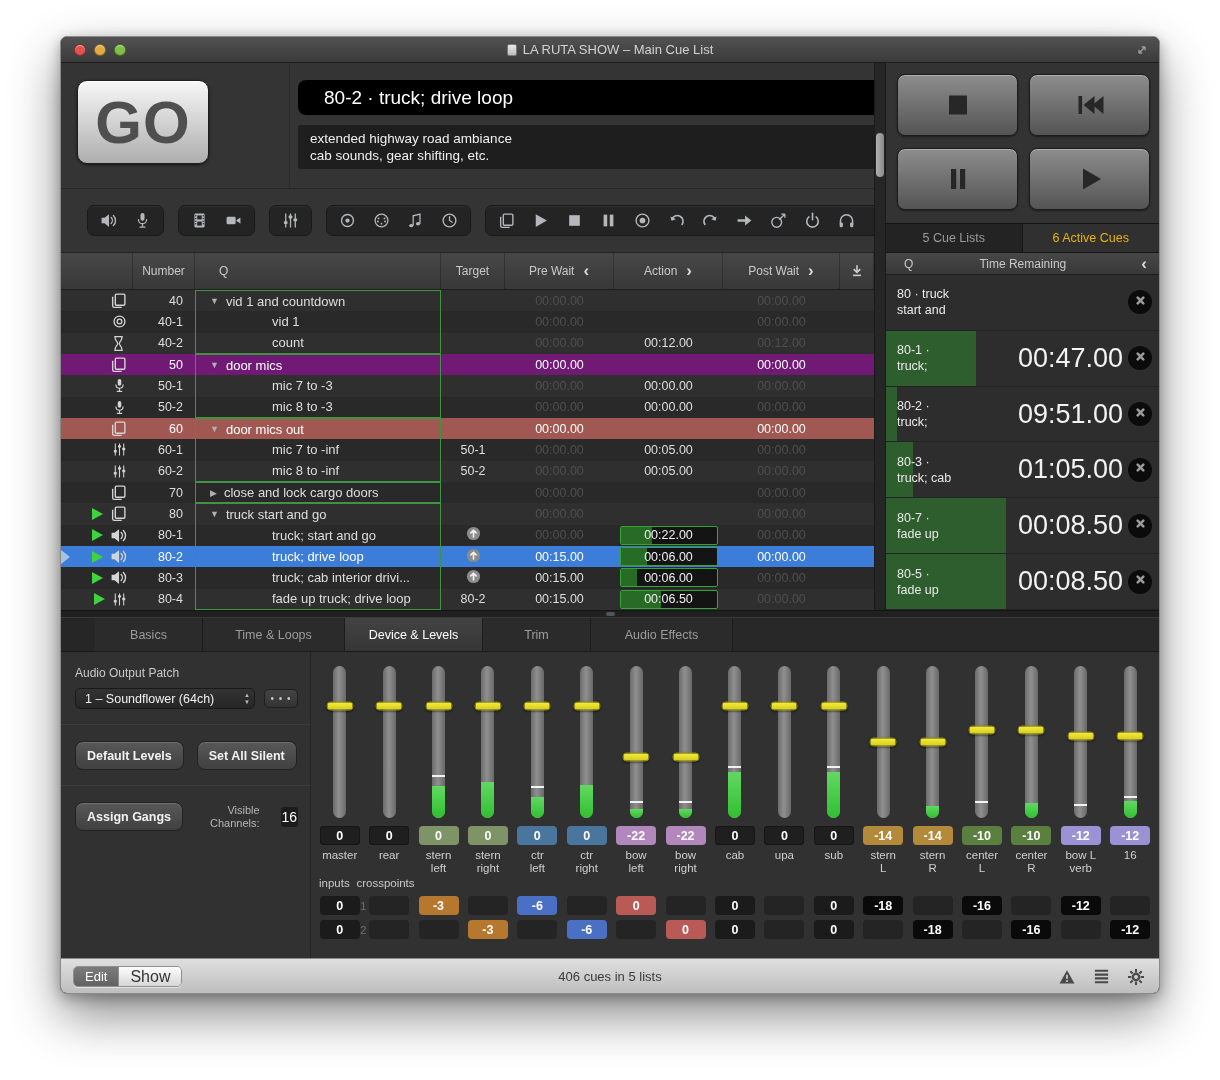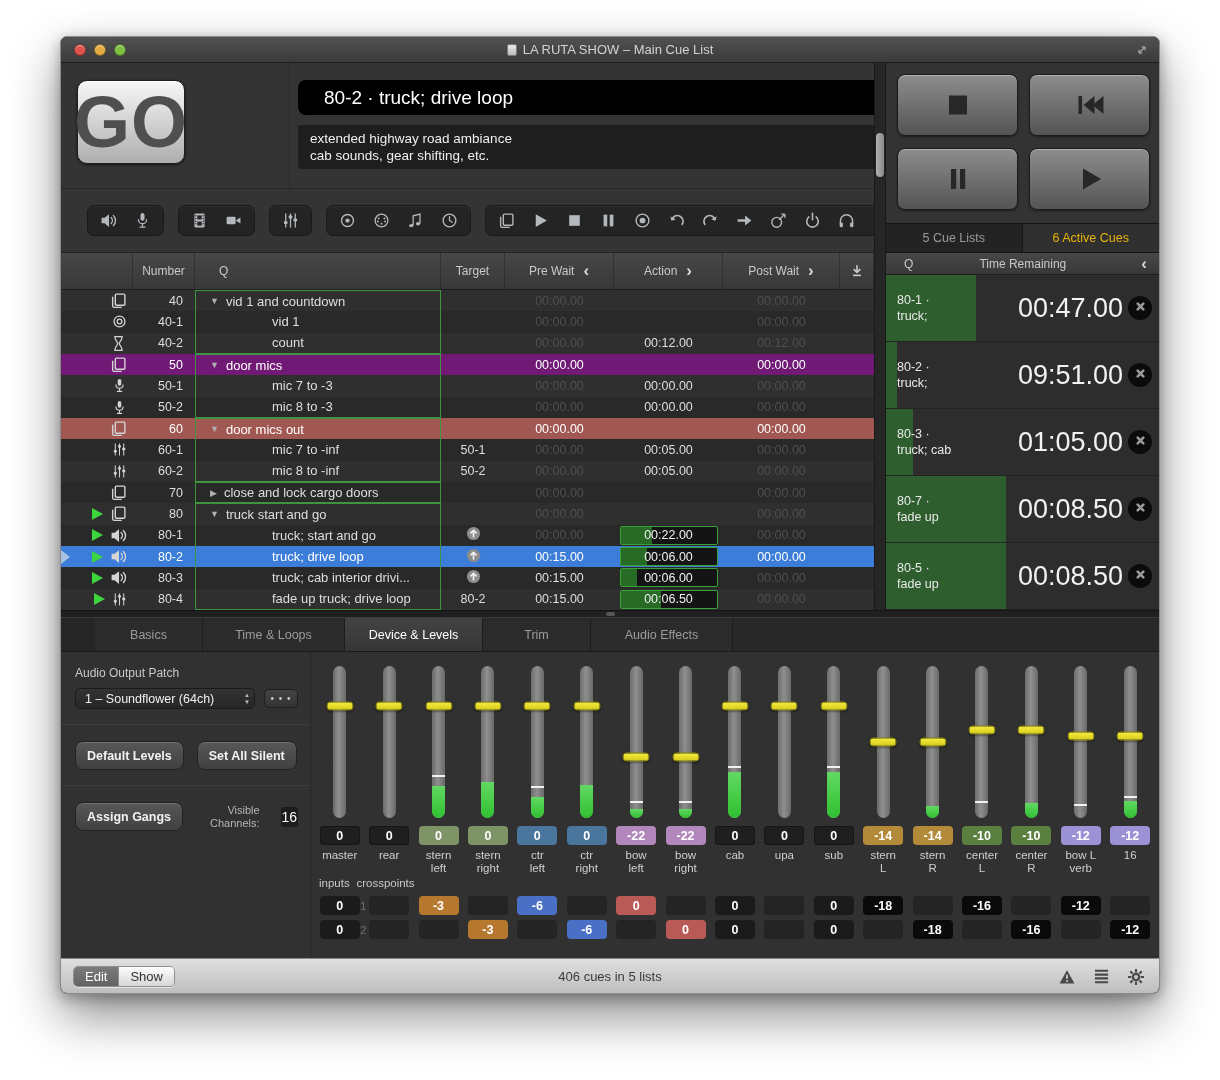--- a/index.html
+++ b/index.html
@@ -20,21 +20,21 @@
   .fs-icon { position:absolute; right:11px; top:5px; color:#9d9d9d; }
   
   .upper { height:547px; flex:none; display:flex; }
   .left-col { width:813px; flex:none; display:flex; flex-direction:column; background:#343434; }
   .v-divider { width:12px; flex:none; background:#262626; border-left:1px solid #1a1a1a; border-right:1px solid #1a1a1a; position:relative; }
   .scroll-handle { position:absolute; left:1px; top:70px; width:8px; height:44px; border-radius:4px; background:linear-gradient(90deg,#b0b0b0,#8a8a8a); }
   .right-col { flex:1; display:flex; flex-direction:column; background:#333333; }
   
   .header-area { height:126px; flex:none; display:flex; border-bottom:1px solid #272727; }
   .go-wrap { width:228px; flex:none; padding:17px 0 0 16px; }
-  .go-btn { width:108px; height:84px; border-radius:10px; background:linear-gradient(#f7f7f7,#aeaeae); border:1px solid #1f1f1f; box-shadow:inset 0 1px 0 #fff, 0 1px 3px rgba(0,0,0,.6); display:flex; align-items:center; justify-content:center; font-size:72px; font-weight:bold; color:#4f4f4f; letter-spacing:1px; }
+  .go-btn { width:132px; height:84px; border-radius:10px; background:linear-gradient(#f7f7f7,#aeaeae); border:1px solid #1f1f1f; box-shadow:inset 0 1px 0 #fff, 0 1px 3px rgba(0,0,0,.6); display:flex; align-items:center; justify-content:center; font-size:60px; font-weight:bold; color:#4f4f4f; letter-spacing:1px; }
   .display-wrap { flex:1; padding:17px 10px 0 8px; border-left:1px solid #2a2a2a; display:flex; }
   .display-col { width:100%; }
   .cue-display { width:628px; height:35px; background:#000; border-radius:8px; color:#fff; font-size:19px; line-height:35px; padding-left:26px; white-space:nowrap; }
   .notes-row { display:flex; margin-top:10px; }
   .notes-box { width:600px; height:44px; background:#1e1e1e; border-radius:3px; padding:5px 12px; color:#efefef; font-size:13.5px; line-height:17px; }
   .flag-col { margin-left:8px; display:flex; flex-direction:column; align-items:center; gap:4px; padding-top:1px; }
   .flag-btn { width:20px; height:17px; border-radius:5px; background:#383838; border:1px solid #1e1e1e; }
   
   .toolbar { height:63px; flex:none; display:flex; align-items:center; gap:14px; padding-left:26px; background:#343434; }
   .tb-group { display:flex; align-items:center; gap:17px; background:#242424; border:1px solid #191919; border-radius:7px; padding:6px 12px; box-shadow:inset 0 1px 0 rgba(255,255,255,.05); }
@@ -122,21 +122,21 @@
   .xp-labelrow .cell span { position:absolute; left:4px; top:0; white-space:nowrap; }
   .xp-row { display:flex; margin-top:5px; }
   .xp-wrap { flex:1; display:flex; justify-content:center; position:relative; }
   .xp-cell { width:40px; height:19px; border-radius:4px; font-size:12.5px; font-weight:bold; color:#fff; display:flex; align-items:center; justify-content:center; }
   .xp-idx { position:absolute; left:-1px; top:50%; transform:translate(-50%,-50%); color:#6f6f6f; font-size:11px; font-weight:normal; }
   
   .statusbar { height:36px; flex:none; margin-top:auto; background:linear-gradient(#dfdfdf,#bdbdbd); border-top:1px solid #8a8a8a; display:flex; align-items:center; position:relative; }
   .sb-msg { position:absolute; left:0; right:0; text-align:center; color:#3a3a3a; font-size:13px; }
   .seg { margin-left:12px; display:flex; height:21px; border:1px solid #8f8f8f; border-radius:5px; overflow:hidden; box-shadow:0 1px 0 rgba(255,255,255,.55); z-index:1; }
   .seg-edit { background:linear-gradient(#7b7b7b,#626262); color:#fff; padding:0 11px; font-size:13px; display:flex; align-items:center; border-right:1px solid #8f8f8f; }
-  .seg-show { background:linear-gradient(#fdfdfd,#d6d6d6); color:#333; padding:0 11px; font-size:13px; display:flex; align-items:center; }
+  .seg-show { background:linear-gradient(#fdfdfd,#d6d6d6); color:#333; padding:0 11px; font-size:16px; display:flex; align-items:center; }
   .sb-icons { margin-left:auto; margin-right:14px; display:flex; gap:17px; color:#4a4a4a; z-index:1; }
   .sb-icons span { display:flex; }
 </style>
 </head>
 <body>
 
 <div class="window">
 
   <div class="titlebar">
     <div class="traffic">
@@ -748,20 +748,33 @@
       <div class="list-tabs">
         <div class="lt">5 Cue Lists</div>
         <div class="lt active">6 Active Cues</div>
       </div>
       <div class="ac-header">
         <span class="hq">Q</span>
         <span class="ht">Time Remaining</span>
         <span class="chev">‹</span>
       </div>
       <div class="ac-list" id="active-cues">
+          <div class="ac-row">
+            <div class="ac-progress" style="width: 0%;"></div>
+            <div class="ac-label">
+              <div>80 · truck</div>
+              <div>start and</div>
+            </div>
+            <div class="ac-time"></div>
+            <div class="ac-x">
+              <span><svg viewBox="0 0 16 16" width="15" height="15">
+                  <path d="M5 5l6 6M11 5l-6 6" stroke="#9b9b9b" stroke-width="2.8" stroke-linecap="round"></path>
+                </svg></span>
+            </div>
+          </div>
           <div class="ac-row">
             <div class="ac-progress" style="width: 33%;"></div>
             <div class="ac-label">
               <div>80-1 ·</div>
               <div>truck;</div>
             </div>
             <div class="ac-time">00:47.00</div>
             <div class="ac-x">
               <span><svg viewBox="0 0 16 16" width="15" height="15">
                   <path d="M5 5l6 6M11 5l-6 6" stroke="#9b9b9b" stroke-width="2.8" stroke-linecap="round"></path>

